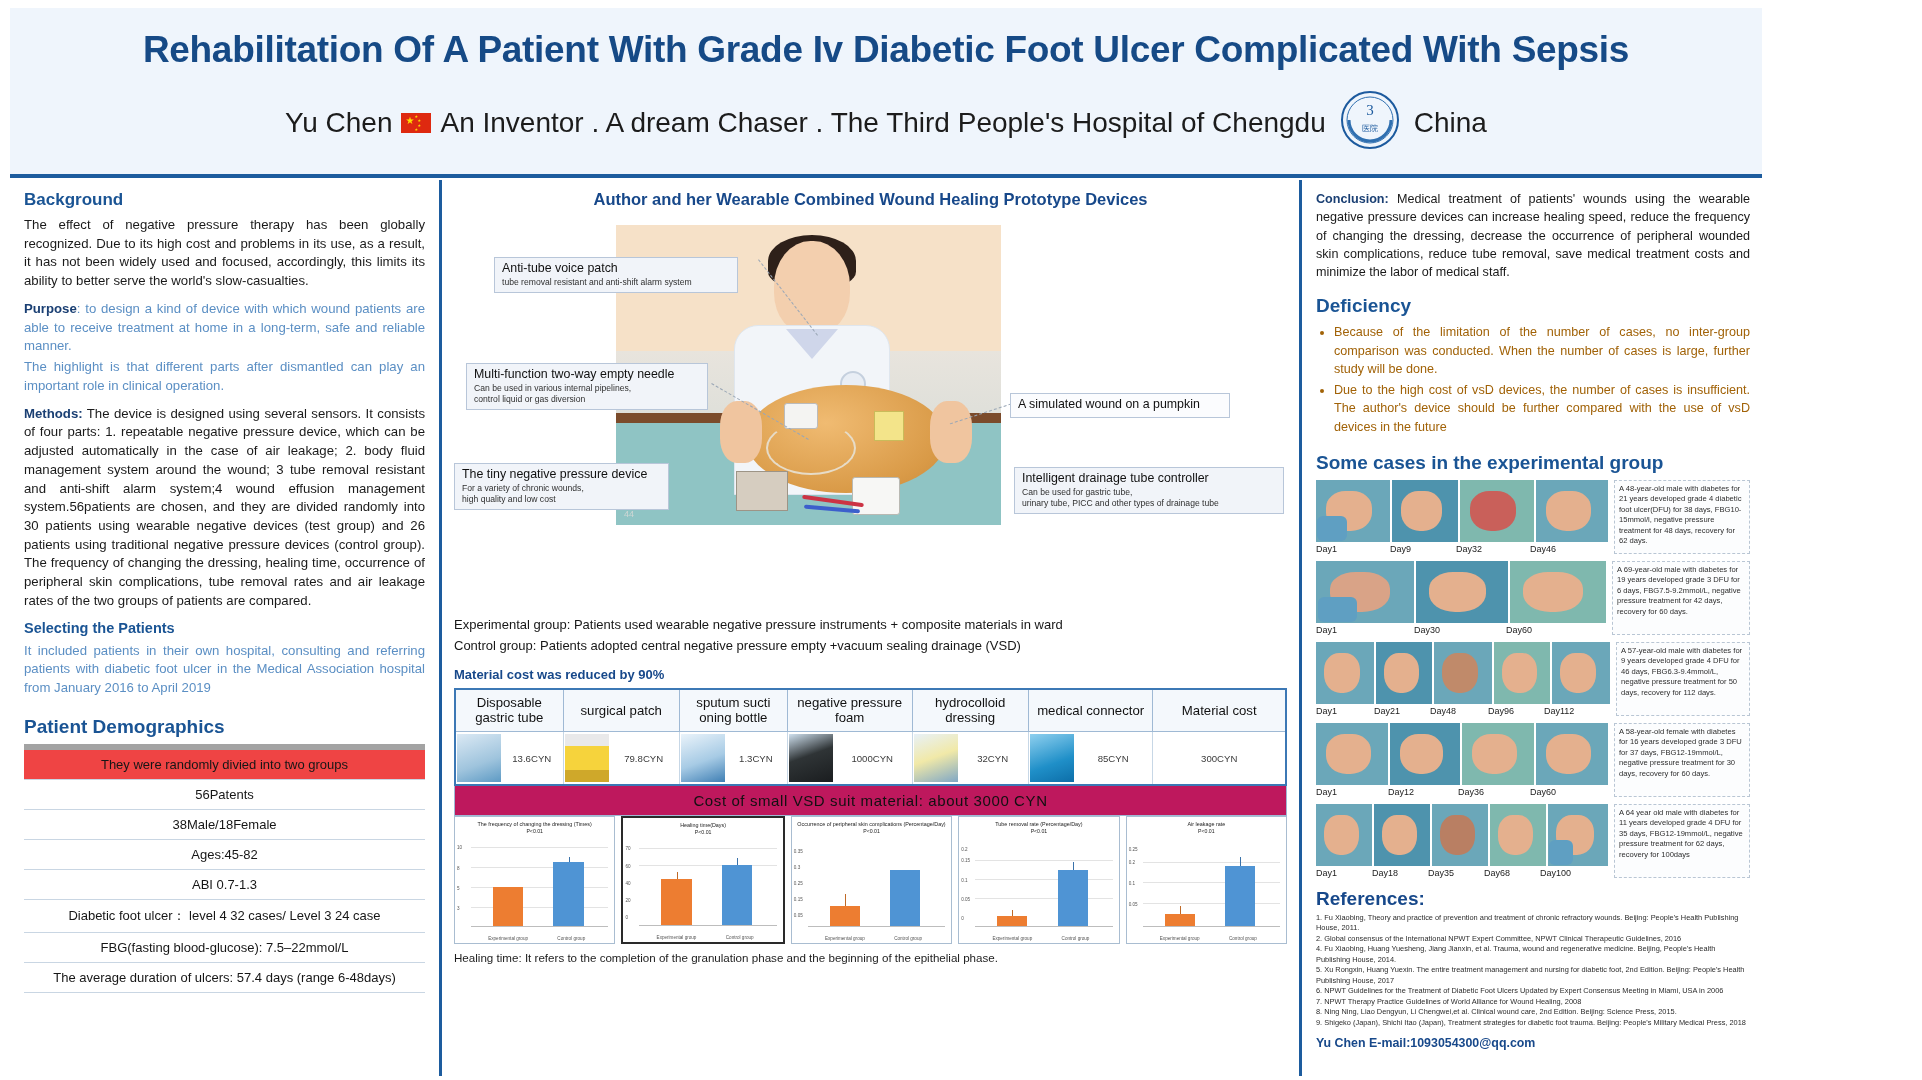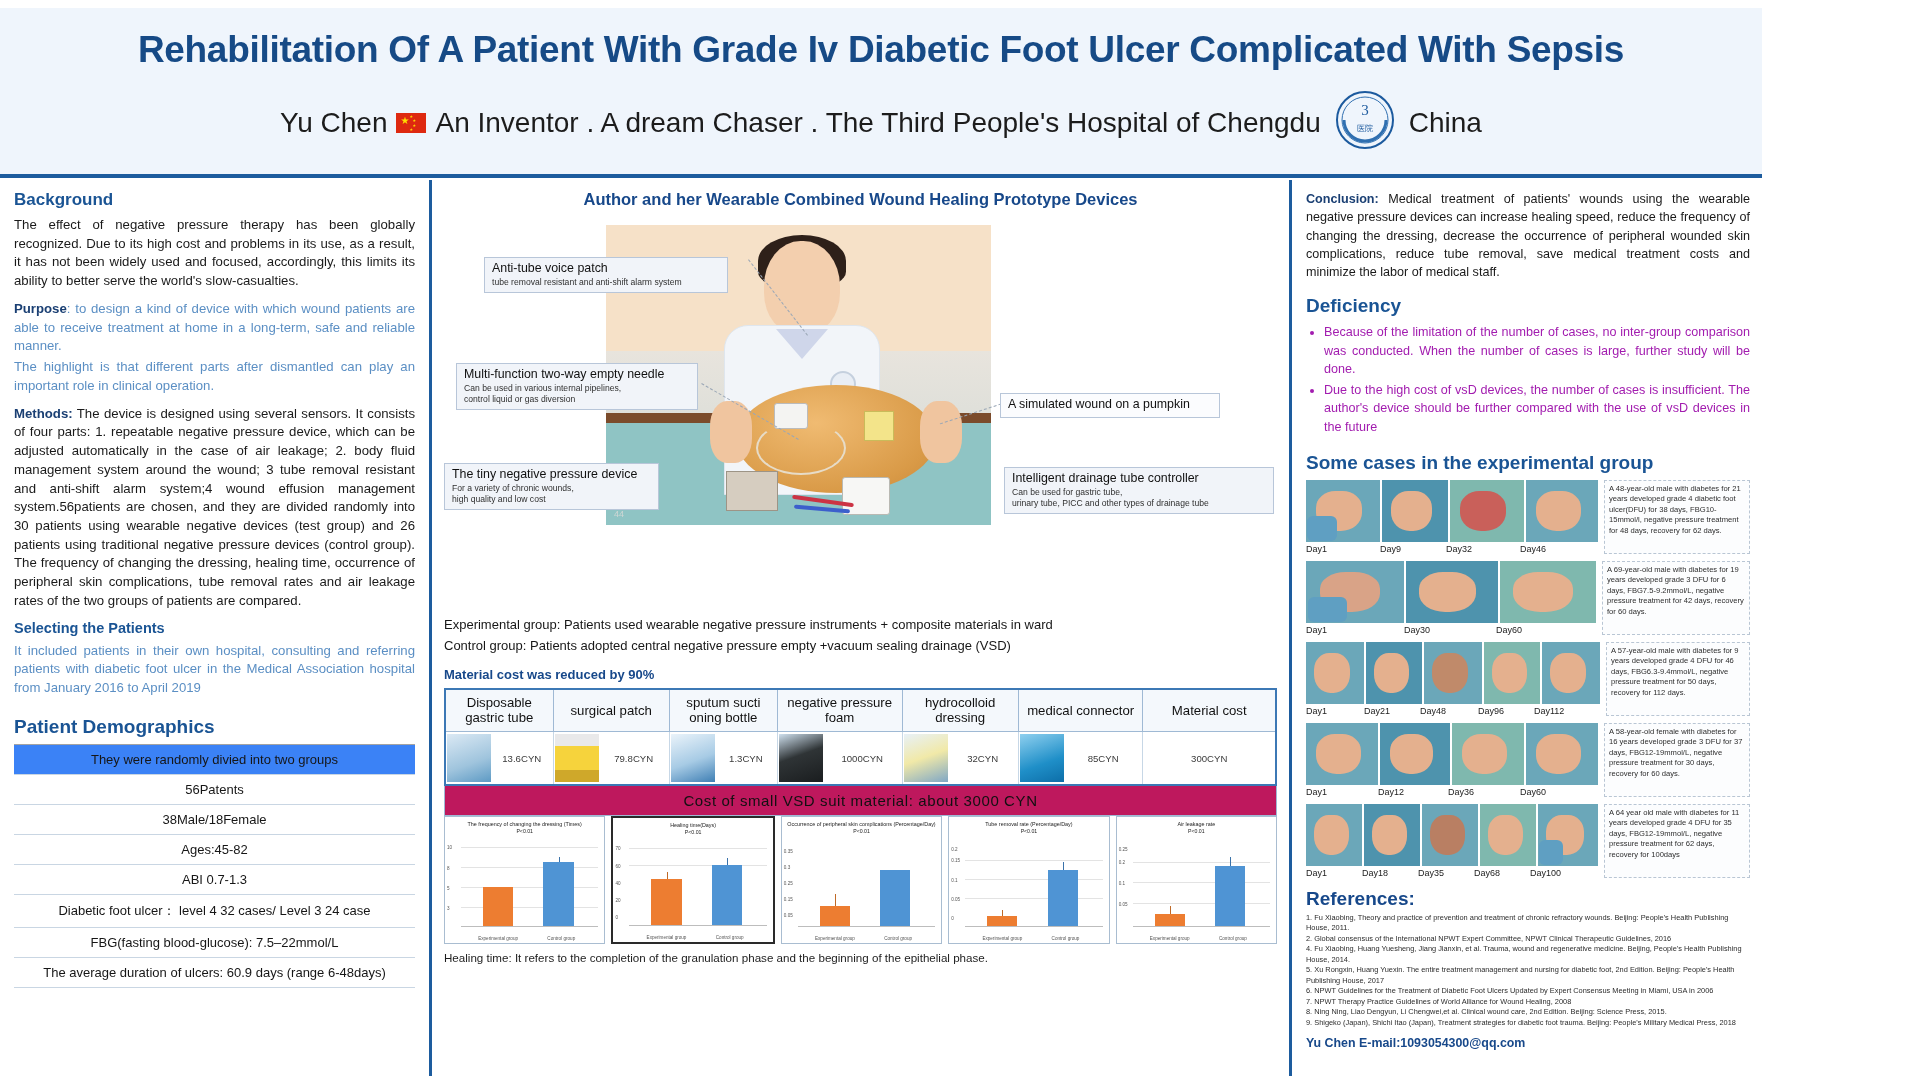--- a/index.html
+++ b/index.html
@@ -6,21 +6,21 @@
   html, body {
     width: 1922px; height: 1080px;
     font-family: "Liberation Sans", sans-serif;
     background: #ffffff;
     overflow: hidden;
   }
   .poster {
     position: relative;
     width: 1772px; height: 1080px;
     background: #ffffff;
-    padding: 8px 10px 6px 0;
+    padding: 8px 10px 6px 10px;
   }
 
   
   .header {
     position: relative;
     height: 170px;
     background: #eff5fc;
     border-bottom: 4px solid #1d5c9e;
     text-align: center;
     padding-top: 22px;
@@ -89,21 +89,21 @@
   p.body.blue b { color: #1a3f73; }
 
   
   .demo-table {
     width: 100%;
     border-collapse: collapse;
     font-size: 13px;
     margin-top: 4px;
   }
   .demo-table tr { border-bottom: 1px solid #c9d6e3; }
-  .demo-table tr:first-child { background: #3b82f6; border-top: 1px solid #a3a3a3;}
+  .demo-table tr:first-child { background: #ef4444; border-top: 6px solid #a3a3a3;}
   .demo-table td {
     padding: 7px 4px;
     text-align: center;
     color: #161616;
   }
 
   
   .mid-title {
     font-size: 16.5px; font-weight: bold; color: #17488a;
     text-align: center; margin-bottom: 6px;
@@ -222,21 +222,21 @@
   .errbar.b { background:#3a72aa; }
   .axis-x { position:absolute; left:0; right:0; bottom:0; height:1px; background:#bdbdbd; }
   .axis-y-lab { position:absolute; left:-14px; font-size:4.6px; color:#555; }
   .xlab { position:absolute; bottom:-14px; font-size:4.6px; color:#555; text-align:center; width:44%; }
   .chart-note { font-size:11.6px; color:#1d1d1d; margin-top:7px; }
 
   
   .concl { font-size:12.6px; line-height:1.45; color:#1a1a1a; text-align:justify; }
   .concl b { color:#1a3f73; }
   ul.defic { margin: 4px 0 0 18px; }
-  ul.defic li { font-size:12.6px; line-height:1.45; color:#a21caf; text-align:justify; margin-bottom:3px; }
+  ul.defic li { font-size:12.6px; line-height:1.45; color:#a16207; text-align:justify; margin-bottom:3px; }
 
   .case-block { display:flex; gap:6px; margin-bottom:7px; }
   .case-imgs { flex: 0 0 auto; }
   .case-strip { display:flex; gap:2px; }
   .cimg { height: 62px; background:#6ba7b9; position:relative; overflow:hidden; }
   .cimg .foot { position:absolute; left:14%; top:18%; width:62%; height:64%; background:#e4b08e; border-radius:42% 42% 46% 46%; }
   .cimg .glove { position:absolute; left:2%; bottom:2%; width:40%; height:40%; background:#5f9fc2; border-radius:6px; }
   .cimg.sheet { background:#4e93ad; }
   .cimg.green { background:#7fb8ae; }
   .cap-row { display:flex; font-size:9px; color:#222; margin-top:2px; }
@@ -318,21 +318,21 @@
           <tr>
               <td>ABI    0.7-1.3</td>
             </tr>
           <tr>
               <td>Diabetic foot ulcer：  level 4 32 cases/ Level 3 24 case</td>
             </tr>
           <tr>
               <td>FBG(fasting blood-glucose):  7.5–22mmol/L</td>
             </tr>
           <tr>
-              <td>The average duration of ulcers:  60.9 days (range 6-48days)</td>
+              <td>The average duration of ulcers:  57.4 days (range 6-48days)</td>
             </tr>
         </tbody>
       </table>
     </div>
 
     <div class="col-mid">
       <div class="mid-title">Author and her Wearable Combined Wound Healing Prototype Devices</div>
 
       <div class="photo-panel">
         <div class="photo-core">

